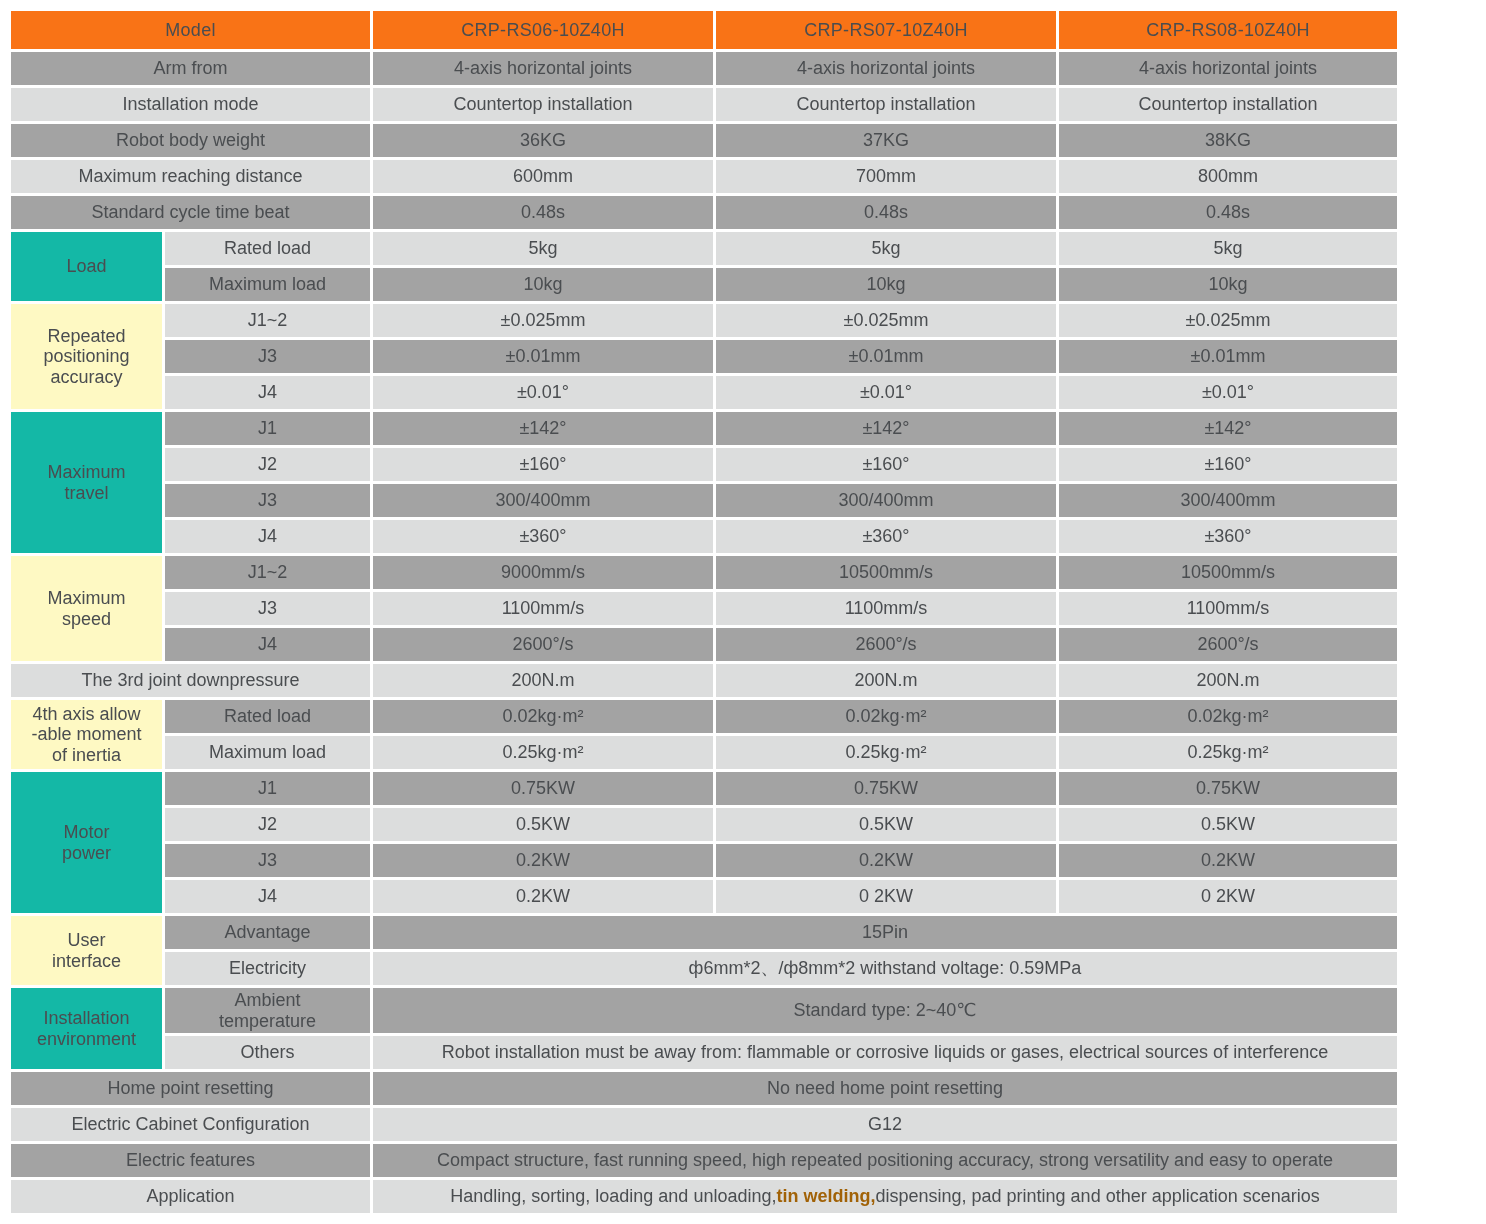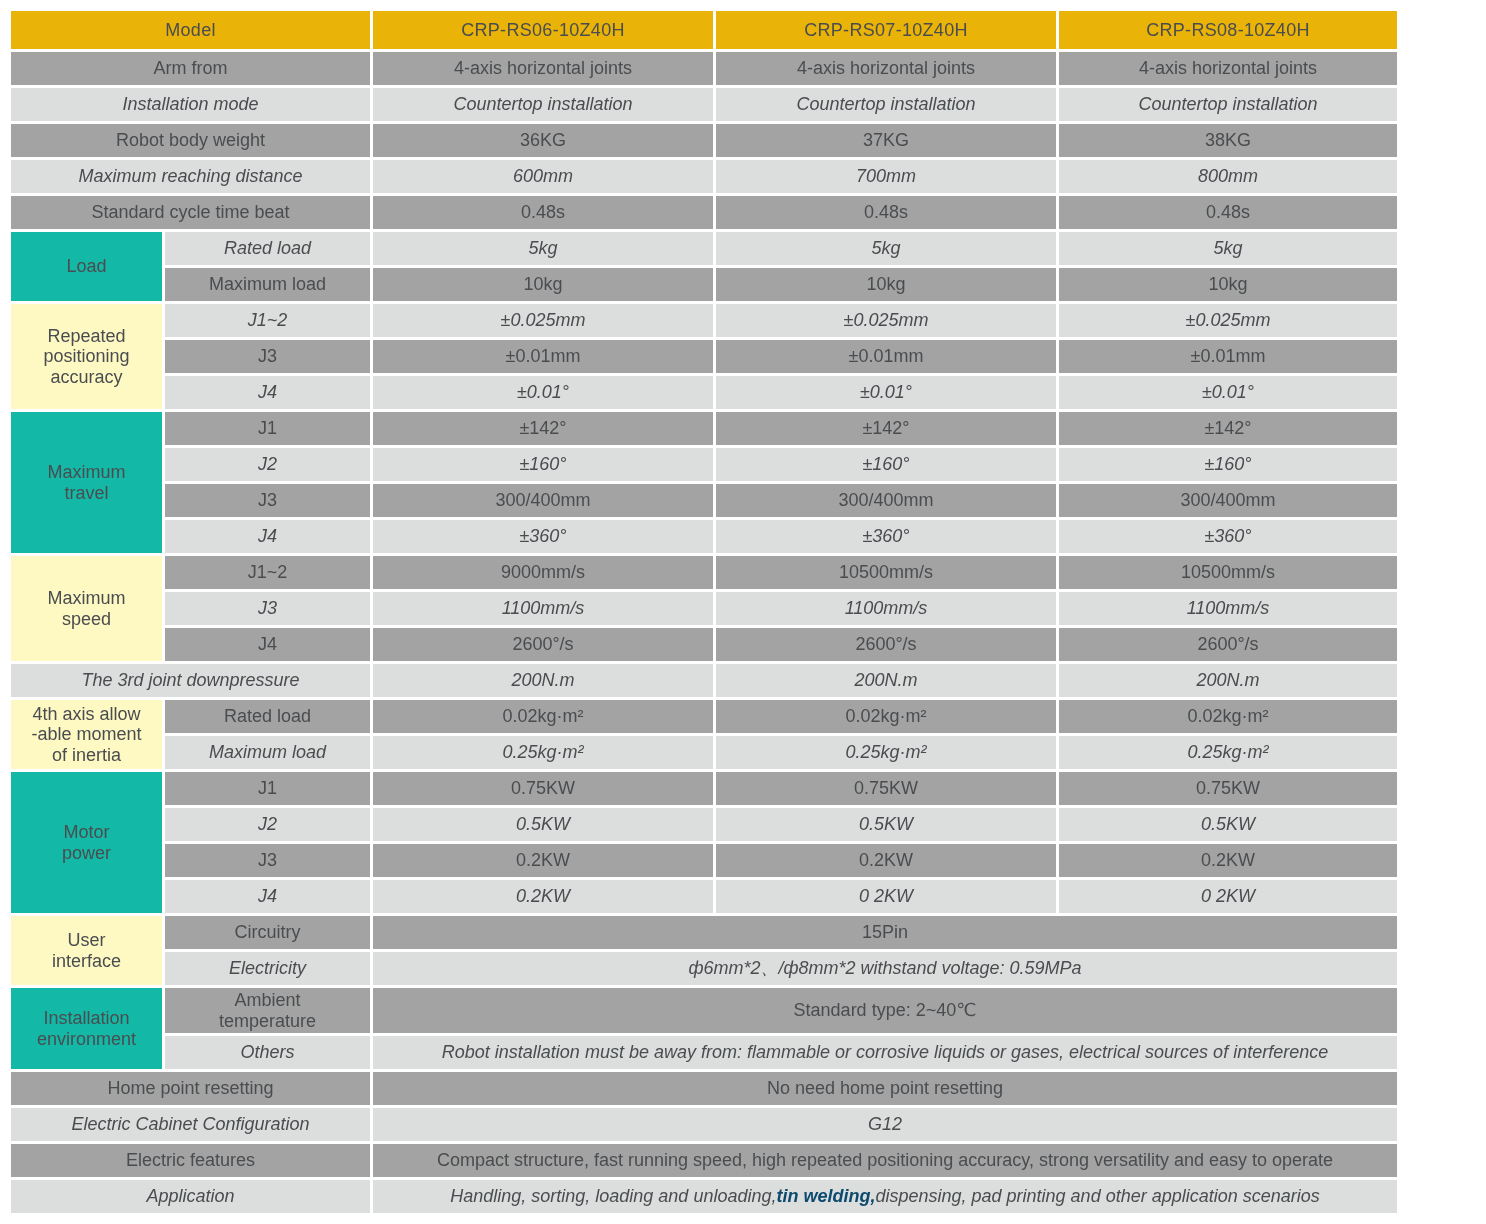--- a/index.html
+++ b/index.html
@@ -24,29 +24,29 @@
     font-size: 18px;
     font-weight: normal;
     color: #4a4d50;
     line-height: 1.12;
     overflow: hidden;
   }
   .spec tr { height: 36px; }
   .spec tr.hdr { height: 41px; }
   .spec tr.tall { height: 48px; }
 
-  .h  { background: #eab308; color: #ffffff; font-weight: bold; font-size: 20px; letter-spacing: 0.3px; }
+  .h  { background: #f97316; color: #ffffff; font-weight: bold; font-size: 20px; letter-spacing: 0.3px; }
   .h-model { font-size: 21px; }
-  .g  { background: #dcdddd; font-style: italic; }
+  .g  { background: #dcdddd; }
   .w  { background: #a3a3a3; }
   .gm { background: #14b8a6; }
   .gl { background: #fef9c3; }
 
   .lbl { font-size: 19px; }
-  .b   { font-weight: bold; color: #0c4a6e; }
+  .b   { font-weight: bold; color: #a16207; }
   .grp { font-size: 19px; white-space: pre-line; }
   .la  { text-align: left; padding-left: 12px; }
   .pre { white-space: pre-line; }
   .app { font-size: 17px; }
   .merged { font-size: 18px; }
 </style>
 </head>
 <body>
 
 <div class="sheet">
@@ -232,21 +232,21 @@
     <tr>
       <td class="g lbl">J4</td>
       <td class="g">0.2KW</td>
       <td class="g">0 2KW</td>
       <td class="g">0 2KW</td>
     </tr>
 
     <tr>
       <td class="gl grp" rowspan="2">User
 interface</td>
-      <td class="w lbl">Circuitry</td>
+      <td class="w lbl">Advantage</td>
       <td class="w merged" colspan="3">15Pin</td>
     </tr>
     <tr>
       <td class="g lbl">Electricity</td>
       <td class="g merged" colspan="3">ф6mm*2、/ф8mm*2  withstand voltage: 0.59MPa</td>
     </tr>
 
     <tr class="tall">
       <td class="gm grp la" rowspan="2">Installation
 environment</td>

